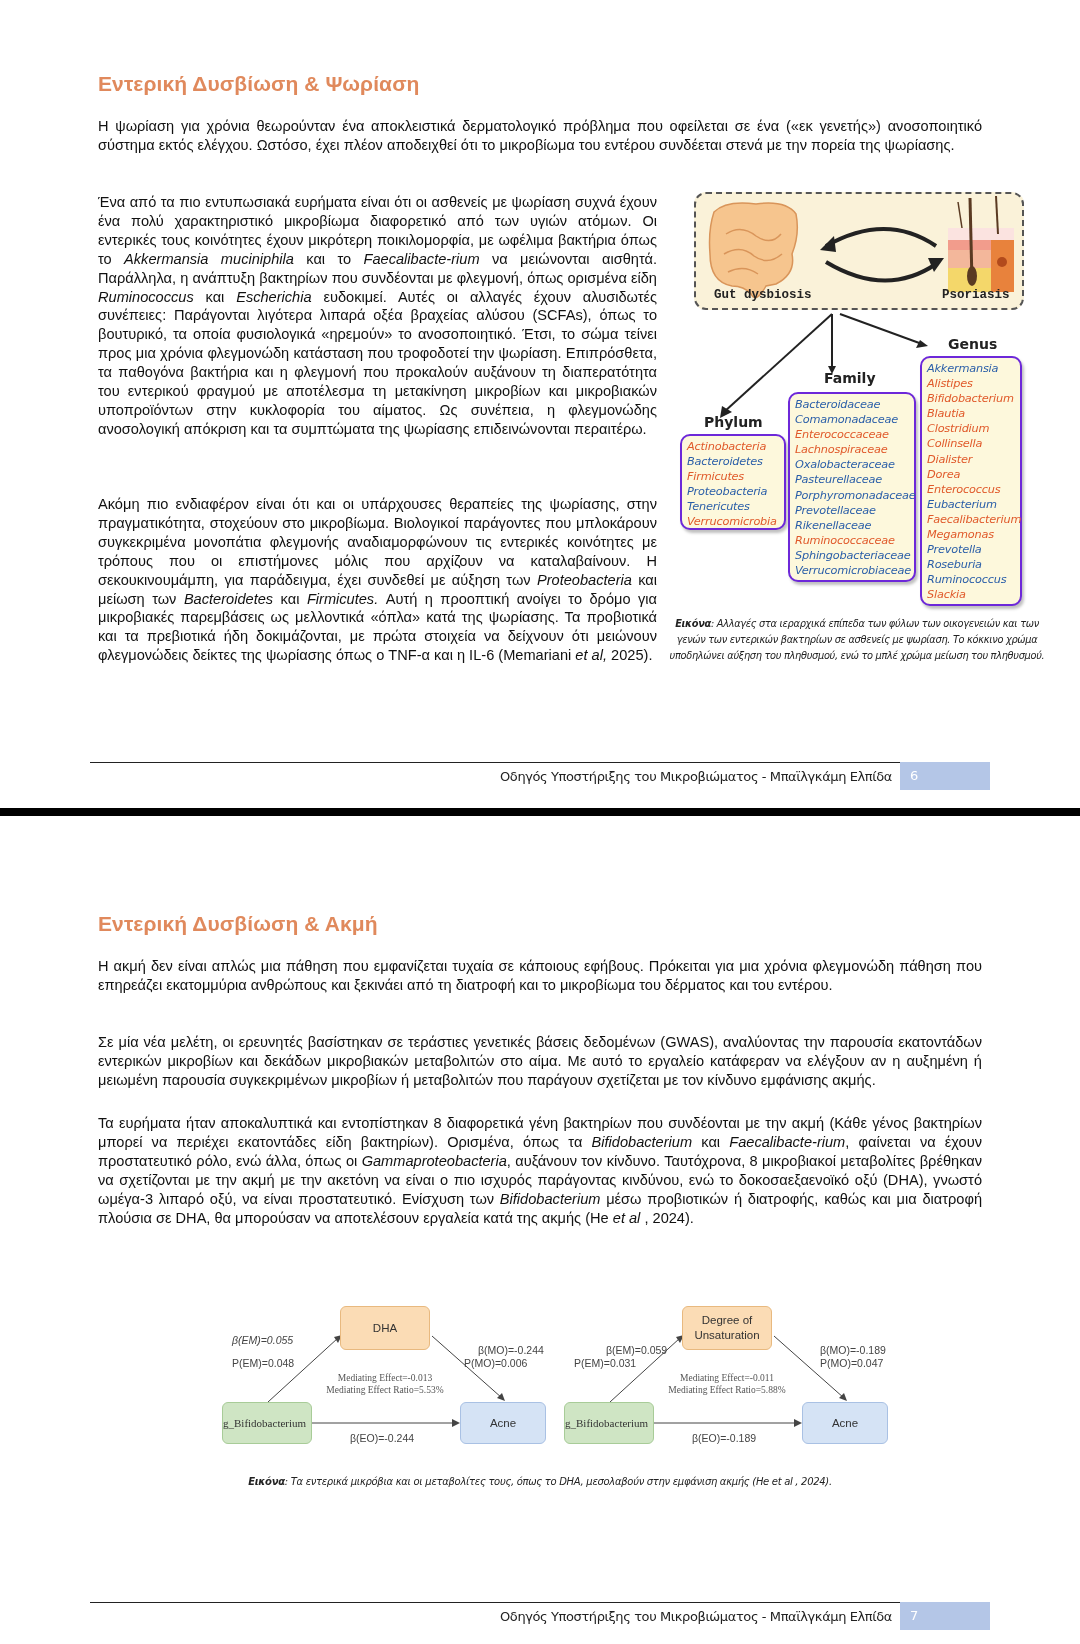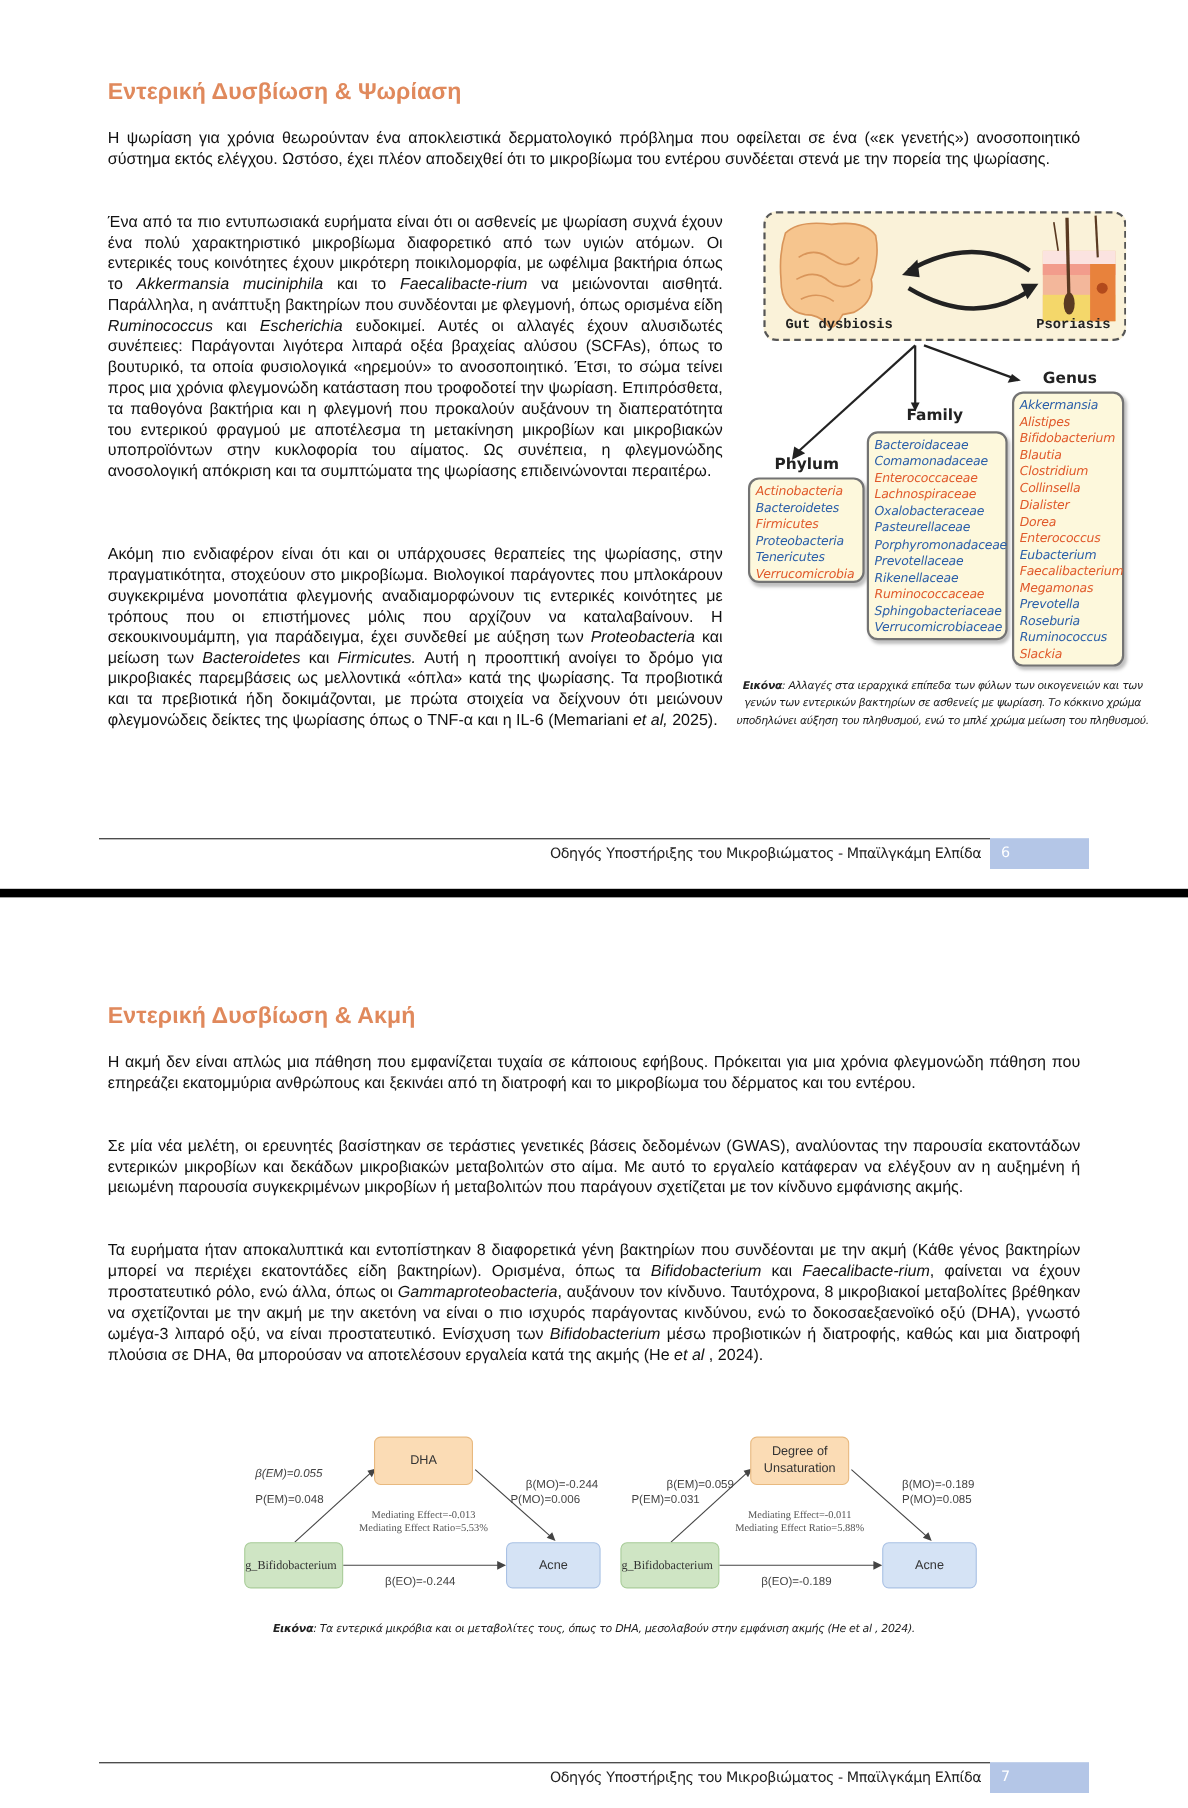--- a/index.html
+++ b/index.html
@@ -29,21 +29,21 @@
 
   
   .fig1 { position: absolute; left: 672px; top: 190px; width: 358px; height: 420px; }
   .fig1-top {
     position: absolute; left: 22px; top: 2px; width: 330px; height: 118px;
     border: 2px dashed #555; border-radius: 12px; background: #faf2d9;
   }
   .fig1-label { position: absolute; font-weight: bold; font-size: 12.5px; color: #222; font-family: Liberation Mono, monospace; }
   .level-title { position: absolute; font-weight: bold; font-size: 14px; color: #222; font-family: "DejaVu Sans", sans-serif; }
   .taxbox {
-    position: absolute; border: 2px solid #737373; border-radius: 10px;
+    position: absolute; border: 2px solid #6d28d9; border-radius: 10px;
     background: #fdf8dc; padding: 3px 5px;
     box-shadow: 2px 3px 3px rgba(0,0,0,0.25);
   }
   .taxbox div { font-family: "DejaVu Sans", sans-serif; font-style: italic; font-size: 11.3px; line-height: 15.1px; white-space: nowrap; letter-spacing: -0.2px; }
   .c-up { color: #e0592a; }
   .c-down { color: #2a5ea8; }
 
   .caption { position: absolute; font-family: "DejaVu Sans", sans-serif; font-style: italic; font-size: 9.8px; line-height: 16px; text-align: center; color: #222; letter-spacing: -0.3px; }
   .caption b { font-weight: bold; }
 
@@ -168,21 +168,21 @@
 
 <div class="separator"></div>
 
 <div class="page" id="page2">
   <div class="heading" style="top:96px;">Εντερική Δυσβίωση &amp; Ακμή</div>
 
   <p class="para" style="left:98px; top:141px; width:884px;">Η ακμή δεν είναι απλώς μια πάθηση που εμφανίζεται τυχαία σε κάποιους εφήβους. Πρόκειται για μια χρόνια φλεγμονώδη πάθηση που επηρεάζει εκατομμύρια ανθρώπους και ξεκινάει από τη διατροφή και το μικροβίωμα του δέρματος και του εντέρου.</p>
 
   <p class="para" style="left:98px; top:217px; width:884px;">Σε μία νέα μελέτη, οι ερευνητές βασίστηκαν σε τεράστιες γενετικές βάσεις δεδομένων (GWAS), αναλύοντας την παρουσία εκατοντάδων εντερικών μικροβίων και δεκάδων μικροβιακών μεταβολιτών στο αίμα. Με αυτό το εργαλείο κατάφεραν να ελέγξουν αν η αυξημένη ή μειωμένη παρουσία συγκεκριμένων μικροβίων ή μεταβολιτών που παράγουν σχετίζεται με τον κίνδυνο εμφάνισης ακμής.</p>
 
-  <p class="para" style="left:98px; top:312px; width:884px;">
+  <p class="para" style="left:98px; top:298px; width:884px;">
     <span>Τα ευρήματα ήταν αποκαλυπτικά και εντοπίστηκαν 8 διαφορετικά γένη βακτηρίων που συνδέονται με την ακμή (Κάθε γένος βακτηρίων μπορεί να περιέχει εκατοντάδες είδη βακτηρίων). Ορισμένα, όπως τα </span><i>Bifidobacterium</i><span> και </span><i>Faecalibacte-rium</i><span>, φαίνεται να έχουν προστατευτικό ρόλο, ενώ άλλα, όπως οι </span><i>Gammaproteobacteria</i><span>, αυξάνουν τον κίνδυνο. Ταυτόχρονα, 8 μικροβιακοί μεταβολίτες βρέθηκαν να σχετίζονται με την ακμή με την ακετόνη να είναι ο πιο ισχυρός παράγοντας κινδύνου, ενώ το δοκοσαεξαενοϊκό οξύ (DHA), γνωστό ωμέγα-3 λιπαρό οξύ, να είναι προστατευτικό. Ενίσχυση των </span><i>Bifidobacterium</i><span> μέσω προβιοτικών ή διατροφής, καθώς και μια διατροφή πλούσια σε DHA, θα μπορούσαν να αποτελέσουν εργαλεία κατά της ακμής (He </span><i>et al</i><span> , 2024).</span>
   </p>
 
   <div class="caption" style="left:150px; top:658px; width:780px; font-size:10px;">
     <b>Εικόνα</b><span>: Τα εντερικά μικρόβια και οι μεταβολίτες τους, όπως το DHA, μεσολαβούν στην εμφάνιση ακμής (He et al , 2024).</span>
   </div>
 
   <div class="footer-line" style="top:786px;"></div>
   <div class="footer-text" style="top:793px;">Οδηγός Υποστήριξης του Μικροβιώματος - Μπαϊλγκάμη Ελπίδα</div>
   <div class="footer-num" style="top:786px;">7</div>
@@ -217,17 +217,17 @@
     <polygon points="285,95 277,92 282,87" fill="#444"></polygon>
     <line x1="92" y1="117" x2="236" y2="117" stroke="#444" stroke-width="1"></line>
     <polygon points="240,117 232,113 232,121" fill="#444"></polygon>
   </svg>
   <div class="node node-mediator">Degree of Unsaturation</div>
   <div class="node node-exposure">g_Bifidobacterium</div>
   <div class="node node-outcome">Acne</div>
   <div class="stat" style="left:12px; top:38px;padding-left:32px;">β(EM)=0.059</div>
   <div class="stat" style="left:12px; top:51px;">P(EM)=0.031</div>
   <div class="stat" style="left:258px; top:38px;">β(MO)=-0.189</div>
-  <div class="stat" style="left:258px; top:51px;">P(MO)=0.085</div>
+  <div class="stat" style="left:258px; top:51px;">P(MO)=0.047</div>
   <div class="stat-serif" style="left:100px; top:66px; width:130px;">Mediating Effect=-0.011</div>
   <div class="stat-serif" style="left:100px; top:78px; width:130px;">Mediating Effect Ratio=5.88%</div>
   <div class="stat" style="left:130px; top:126px;">β(EO)=-0.189</div>
 </div>
 
 </body></html>

